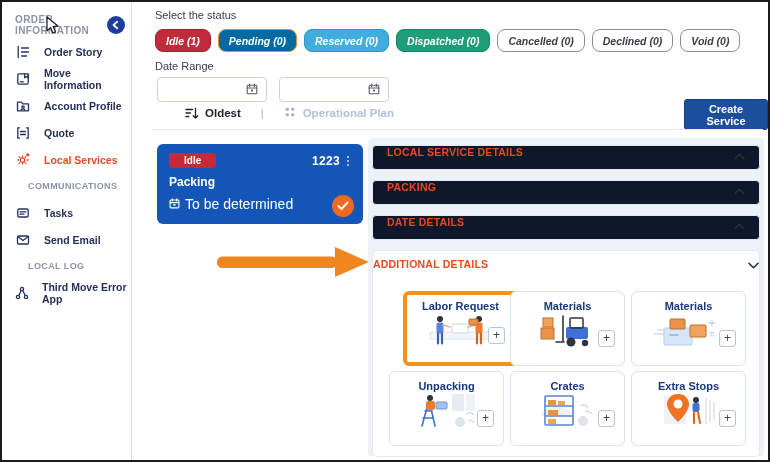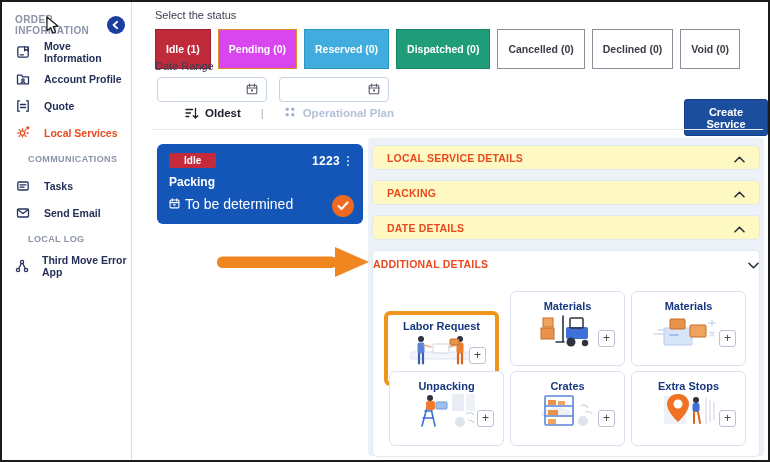--- a/index.html
+++ b/index.html
@@ -17,62 +17,62 @@
   .sb-item .ic{width:16px;display:flex;justify-content:center;}
   .sb-item .lb{margin-left:13px;font-size:10.5px;font-weight:700;color:#253058;}
   .sb-item.active .lb{color:#e8491f;}
   .sb-sec{display:flex;align-items:center;height:26px;padding-left:26px;font-size:9px;font-weight:700;
     color:#8a93a8;letter-spacing:.4px;}
 
   
   .main{position:absolute;left:131px;top:0;right:0;bottom:0;}
   .select-label{position:absolute;left:22px;top:7px;font-size:11px;color:#3c3c50;}
   .status-row{position:absolute;left:22px;top:27px;display:flex;gap:7px;}
-  .st-btn{height:40px;padding:0 10px;border-radius:0;font-size:10.5px;font-weight:700;
-    display:flex;align-items:center;box-sizing:border-box;cursor:pointer;white-space:nowrap;}
+  .st-btn{height:23px;padding:0 10px;border-radius:8px;font-size:10.5px;font-weight:700;
+    display:flex;align-items:center;box-sizing:border-box;cursor:pointer;white-space:nowrap;font-style:italic;}
   .st-idle{background:#c02b3c;border:1px solid #9e2231;color:#fff;}
-  .st-pending{background:#d946ef;border:1px solid #dd8f25;color:#fff;}
+  .st-pending{background:#0369a1;border:1px solid #dd8f25;color:#fff;}
   .st-reserved{background:#41addf;border:1px solid #2b96c8;color:#fff;}
   .st-dispatched{background:#1f9d78;border:1px solid #168363;color:#fff;}
   .st-plain{background:#fff;border:1px solid #8b8f9a;color:#3c3c47;}
 
   .dr-label{position:absolute;left:22px;top:58px;font-size:11px;color:#3c3c50;}
   .dr-row{position:absolute;left:24px;top:75px;display:flex;gap:12px;}
   .dr-input{width:110px;height:25px;border:1px solid #c6d2e6;border-radius:4px;background:#fff;
     display:flex;align-items:center;justify-content:flex-end;padding-right:8px;box-sizing:border-box;cursor:text;}
 
   .sort-row{position:absolute;left:52px;top:101px;display:flex;align-items:center;height:20px;}
   .sort-ic{display:flex;align-items:center;margin-right:6px;cursor:pointer;}
   .oldest{font-size:11.5px;font-weight:700;color:#20202c;cursor:pointer;}
   .pipe{color:#a2abbd;margin:0 20px;font-size:11px;}
   .op-wrap{display:flex;align-items:center;gap:7px;cursor:pointer;}
   .op-label{font-size:11.5px;font-weight:700;color:#b3c0d8;}
 
-  .create-btn{position:absolute;left:551px;top:97px;height:37px;padding:0 9px;background:#1b4f9e;
+  .create-btn{position:absolute;left:551px;top:97px;height:31px;padding:0 9px;background:#1b4f9e;
     border:1px solid #163f85;border-radius:3px;color:#fff;font-size:11px;font-weight:700;
     display:flex;align-items:center;cursor:pointer;font-family:"Liberation Sans",sans-serif;}
   .hr{position:absolute;left:19px;right:5px;top:127px;border-top:1px solid #e8e8ec;}
 
   
   .svc-card{position:absolute;left:24px;top:142px;width:206px;height:80px;background:#1356b8;
     border-radius:6px;box-sizing:border-box;padding:9px 12px;color:#fff;cursor:pointer;}
   .svc-top{display:flex;align-items:center;}
   .svc-badge{background:#c42a3a;border-radius:3px;font-size:10px;font-weight:700;padding:2px 15px;}
   .svc-num{margin-left:auto;font-size:12px;font-weight:700;letter-spacing:.3px;}
   .kebab{margin-left:5px;display:flex;flex-direction:column;gap:2px;cursor:pointer;padding:2px;}
   .kebab i{width:2px;height:2px;border-radius:50%;background:#cfe0f8;display:block;}
   .svc-title{font-size:12px;font-weight:700;margin-top:7px;}
   .svc-date{display:flex;align-items:center;gap:5px;font-size:14px;margin-top:7px;}
   .svc-check{position:absolute;right:9px;bottom:7px;width:22px;height:22px;border-radius:50%;
     background:#ef6a20;display:flex;align-items:center;justify-content:center;cursor:pointer;}
 
   
   .right-region{position:absolute;left:235px;top:136px;right:4px;bottom:4px;background:#edf1f8;border-radius:4px;}
-  .acc-bar{position:absolute;left:4px;right:4px;height:25px;background:#fef9c3;border:1px solid #e3e9f2;
-    border-radius:4px;display:flex;align-items:center;justify-content:space-between;
+  .acc-bar{position:absolute;left:4px;right:4px;height:25px;background:#0f172a;border:1px solid #e3e9f2;
+    border-radius:4px;display:flex;align-items:flex-start;justify-content:space-between;
     padding:0 14px;box-sizing:border-box;cursor:pointer;}
   .acc-lb{font-size:10.5px;font-weight:700;color:#e8491f;letter-spacing:.2px;}
   .acc-panel{position:absolute;left:4px;right:4px;top:112px;height:207px;background:#fff;
     border:1px solid #e3e9f2;border-radius:5px;box-sizing:border-box;}
   .acc-panel-head{display:flex;align-items:center;justify-content:space-between;height:26px;
     padding:0 0;cursor:pointer;gap:9px;}
 
   .ad-card{position:absolute;width:115px;height:75px;background:#fff;border:1px solid #d9e2ef;
     border-radius:6px;box-sizing:border-box;text-align:center;cursor:pointer;}
   .ad-card.hl{border:4px solid #f0951c;}
@@ -97,20 +97,29 @@
       <span class="sb-title">ORDER INFORMATION</span>
       <button class="collapse-btn">
         <span>
           <svg width="10" height="10" viewBox="0 0 10 10">
               <polyline points="6.2,1.8 2.5,5 6.2,8.2" fill="none" stroke="#fff" stroke-width="1.8" stroke-linecap="round" stroke-linejoin="round"></polyline>
             </svg>
         </span>
       </button>
     </div>
 
+    <div class="sb-item">
+      <span class="ic">
+        <svg width="14" height="14" viewBox="0 0 14 14" fill="none" stroke="#26335d" stroke-width="1.3" stroke-linecap="round">
+            <path d="M2.2 1.5v11"></path>
+            <path d="M5.5 3h7M5.5 7h7M5.5 11h5"></path>
+          </svg>
+      </span>
+      <span class="lb">Order Story</span>
+    </div>
 
     <div class="sb-item">
       <span class="ic">
         <svg width="14" height="14" viewBox="0 0 14 14" fill="none" stroke="#26335d" stroke-width="1.3" stroke-linecap="round" stroke-linejoin="round">
             <rect x="1.8" y="1.8" width="10.4" height="10.4" rx="1.5"></rect>
             <path d="M4.2 9.8h3.2M8.6 1.8v4l1.7-1.2 1.9 1.2v-4"></path>
           </svg>
       </span>
       <span class="lb">Move Information</span>
     </div>
@@ -309,21 +318,21 @@
       <div class="acc-panel">
         <div class="acc-panel-head">
           <span class="acc-lb">ADDITIONAL DETAILS</span>
           <span>
             <svg width="11" height="7" viewBox="0 0 11 7">
                 <polyline points="1,1.3 5.5,5.7 10,1.3" fill="none" stroke="#2b2f3a" stroke-width="1.6" stroke-linecap="round" stroke-linejoin="round"></polyline>
               </svg>
           </span>
         </div>
 
-        <div class="ad-card hl" style="left:11px;top:40px;margin-top:20px;">
+        <div class="ad-card hl" style="left:30px;top:40px;">
           <div class="ad-title">Labor Request</div>
           <div class="ad-il">
             <svg width="78" height="38" viewBox="0 0 78 38">
               <rect x="8" y="20" width="62" height="7" rx="1" fill="#f2f5fa" stroke="#dde4ee"></rect>
               <rect x="30" y="12" width="16" height="9" rx="1" fill="#fff" stroke="#ccd6e4"></rect>
               <circle cx="18" cy="7" r="3" fill="#2e3340"></circle>
               <rect x="14.5" y="10.5" width="7" height="11" rx="2" fill="#5b84d8"></rect>
               <path d="M16 21.5v10M20 21.5v10" stroke="#3d5fa8" stroke-width="2.2" stroke-linecap="round"></path>
               <path d="M21 13l7 2" stroke="#e8b08e" stroke-width="1.6" stroke-linecap="round"></path>
               <circle cx="57" cy="7" r="3" fill="#2e3340"></circle>

